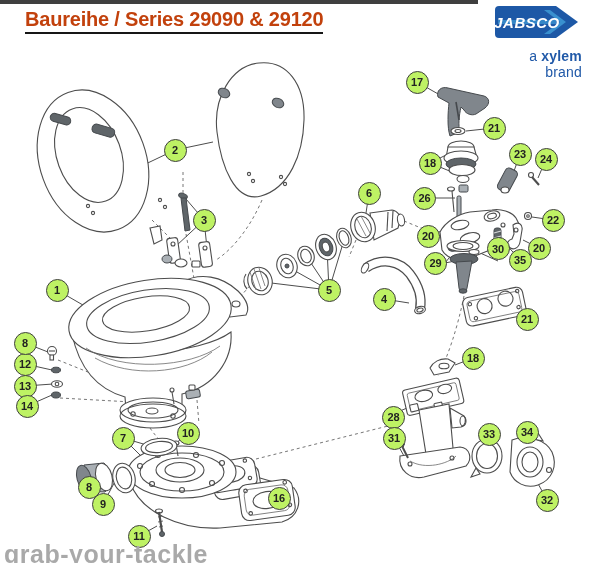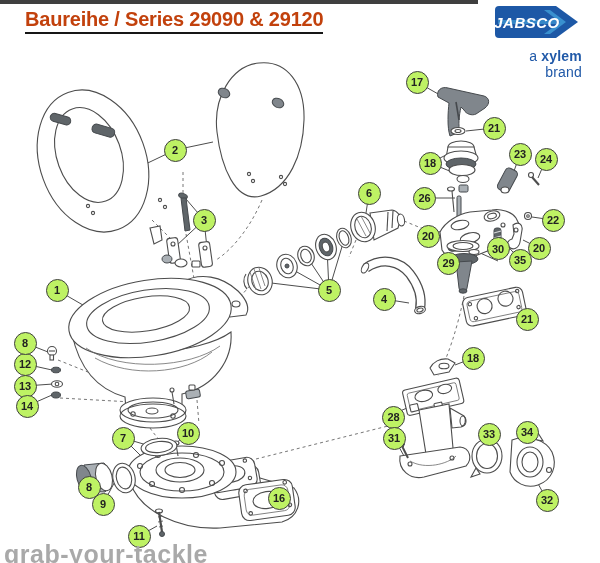--- a/index.html
+++ b/index.html
@@ -403,21 +403,21 @@
       <div class="callout" style="left: 461.5px; top: 346.5px;">18</div>
       <div class="callout" style="left: 527.5px; top: 236.5px;">20</div>
       <div class="callout" style="left: 515.5px; top: 307.5px;">21</div>
       <div class="callout" style="left: 541.5px; top: 208.5px;">22</div>
       <div class="callout" style="left: 508.5px; top: 142.5px;">23</div>
       <div class="callout" style="left: 534.5px; top: 147.5px;">24</div>
       <div class="callout" style="left: 482.5px; top: 116.5px;">21</div>
       <div class="callout" style="left: 413px; top: 186.5px;">26</div>
       <div class="callout" style="left: 416.5px; top: 224.5px;">20</div>
       <div class="callout" style="left: 382px; top: 405.5px;">28</div>
-      <div class="callout" style="left: 437px; top: 251.5px;">29</div>
+      <div class="callout" style="left: 424px; top: 251.5px;">29</div>
       <div class="callout" style="left: 486.5px; top: 237px;">30</div>
       <div class="callout" style="left: 382.5px; top: 426.5px;">31</div>
       <div class="callout" style="left: 535.5px; top: 488.5px;">32</div>
       <div class="callout" style="left: 477.5px; top: 422.5px;">33</div>
       <div class="callout" style="left: 515.5px; top: 420.5px;">34</div>
       <div class="callout" style="left: 508.5px; top: 248.5px;">35</div>
     </div>
 
   <div class="watermark">grab-your-tackle</div>
 

